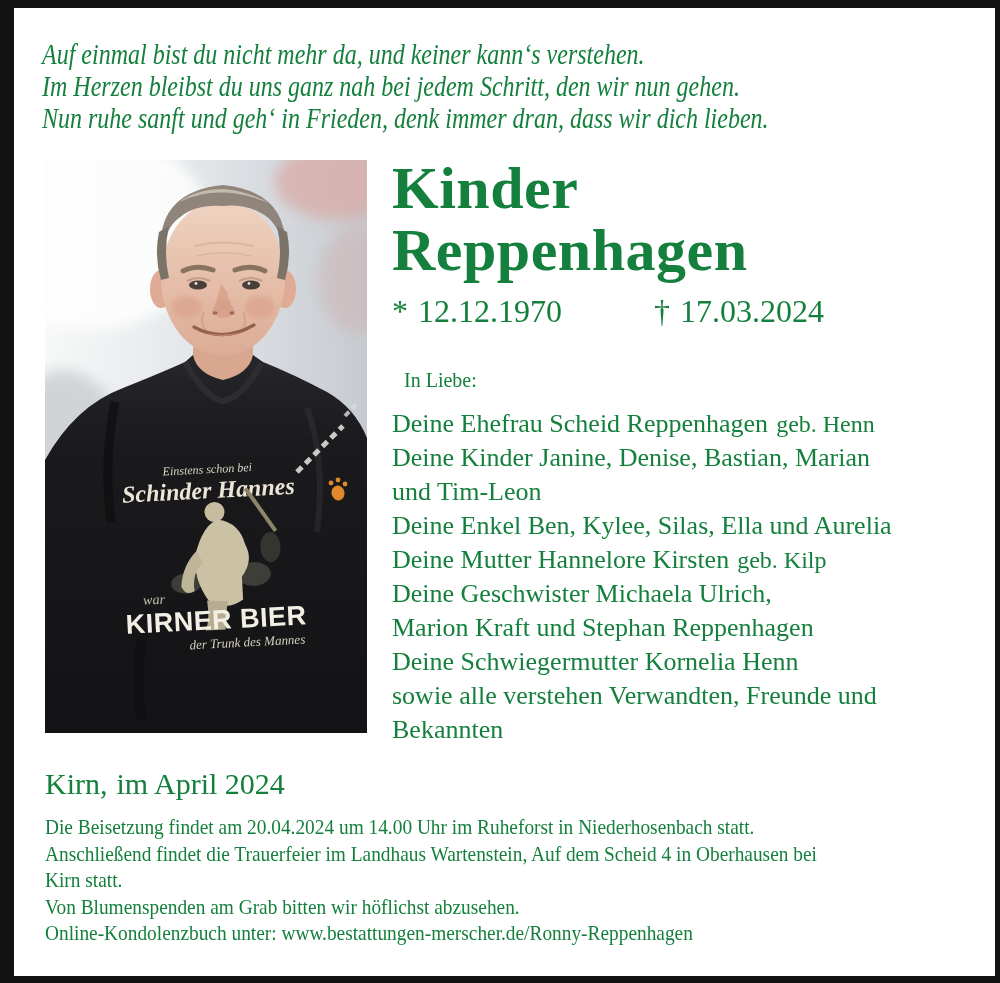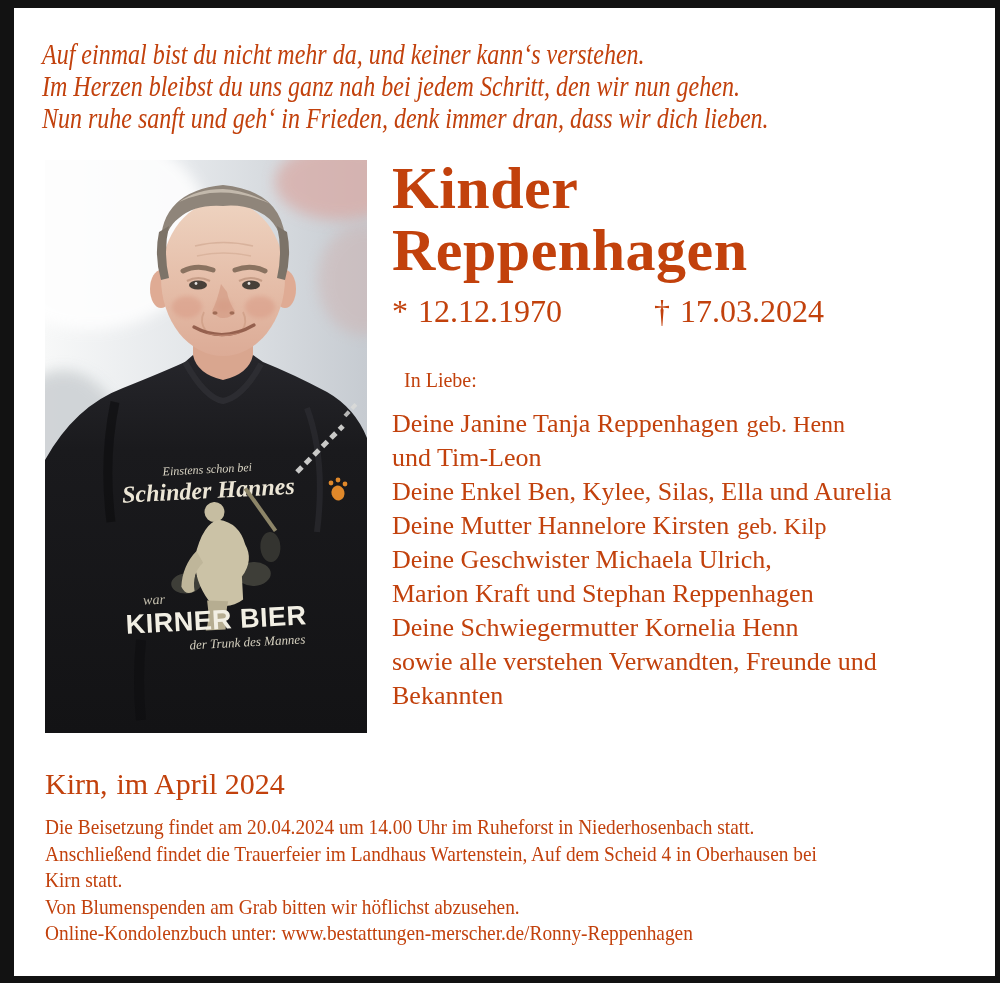--- a/index.html
+++ b/index.html
@@ -2,21 +2,21 @@
 <html><head>
 <meta charset="utf-8">
 <style>
   html,body{margin:0;padding:0;background:#e9e9e9;}
   .page{
     position:relative;
     width:1000px;height:983px;
     background:#ffffff;
     overflow:hidden;
     font-family:"Liberation Serif", serif;
-    color:#c2410c;
+    color:#15803d;
   }
   
   .b-top{position:absolute;left:0;top:0;width:1000px;height:8px;background:#121212;}
   .b-left{position:absolute;left:0;top:0;width:14px;height:983px;background:#121212;}
   .b-right{position:absolute;right:0;top:0;width:5px;height:983px;background:#121212;}
   .b-bottom{position:absolute;left:0;bottom:0;width:1000px;height:7px;background:#121212;}
 
   .epigraph{
     position:absolute;left:42px;top:38px;
     font-style:italic;font-size:30px;line-height:32px;
@@ -203,21 +203,22 @@
       <span class="sym">*</span><span>12.12.1970</span>
     </span>
     <span class="death">
       <span class="sym">†</span><span>17.03.2024</span>
     </span>
   </div>
 
   <div class="in-liebe">In Liebe:</div>
 
   <div class="mourners">
-    <div><span>Deine Janine Tanja Reppenhagen</span><span class="suffix">geb. Henn</span></div>
+    <div><span>Deine Ehefrau Scheid Reppenhagen</span><span class="suffix">geb. Henn</span></div>
+    <div><span>Deine Kinder Janine, Denise, Bastian, Marian</span></div>
     <div><span>und Tim-Leon</span></div>
     <div><span>Deine Enkel Ben, Kylee, Silas, Ella und Aurelia</span></div>
     <div><span>Deine Mutter Hannelore Kirsten</span><span class="suffix">geb. Kilp</span></div>
     <div><span>Deine Geschwister Michaela Ulrich,</span></div>
     <div><span>Marion Kraft und Stephan Reppenhagen</span></div>
     <div><span>Deine Schwiegermutter Kornelia Henn</span></div>
     <div><span>sowie alle verstehen Verwandten, Freunde und</span></div>
     <div><span>Bekannten</span></div>
   </div>
 

